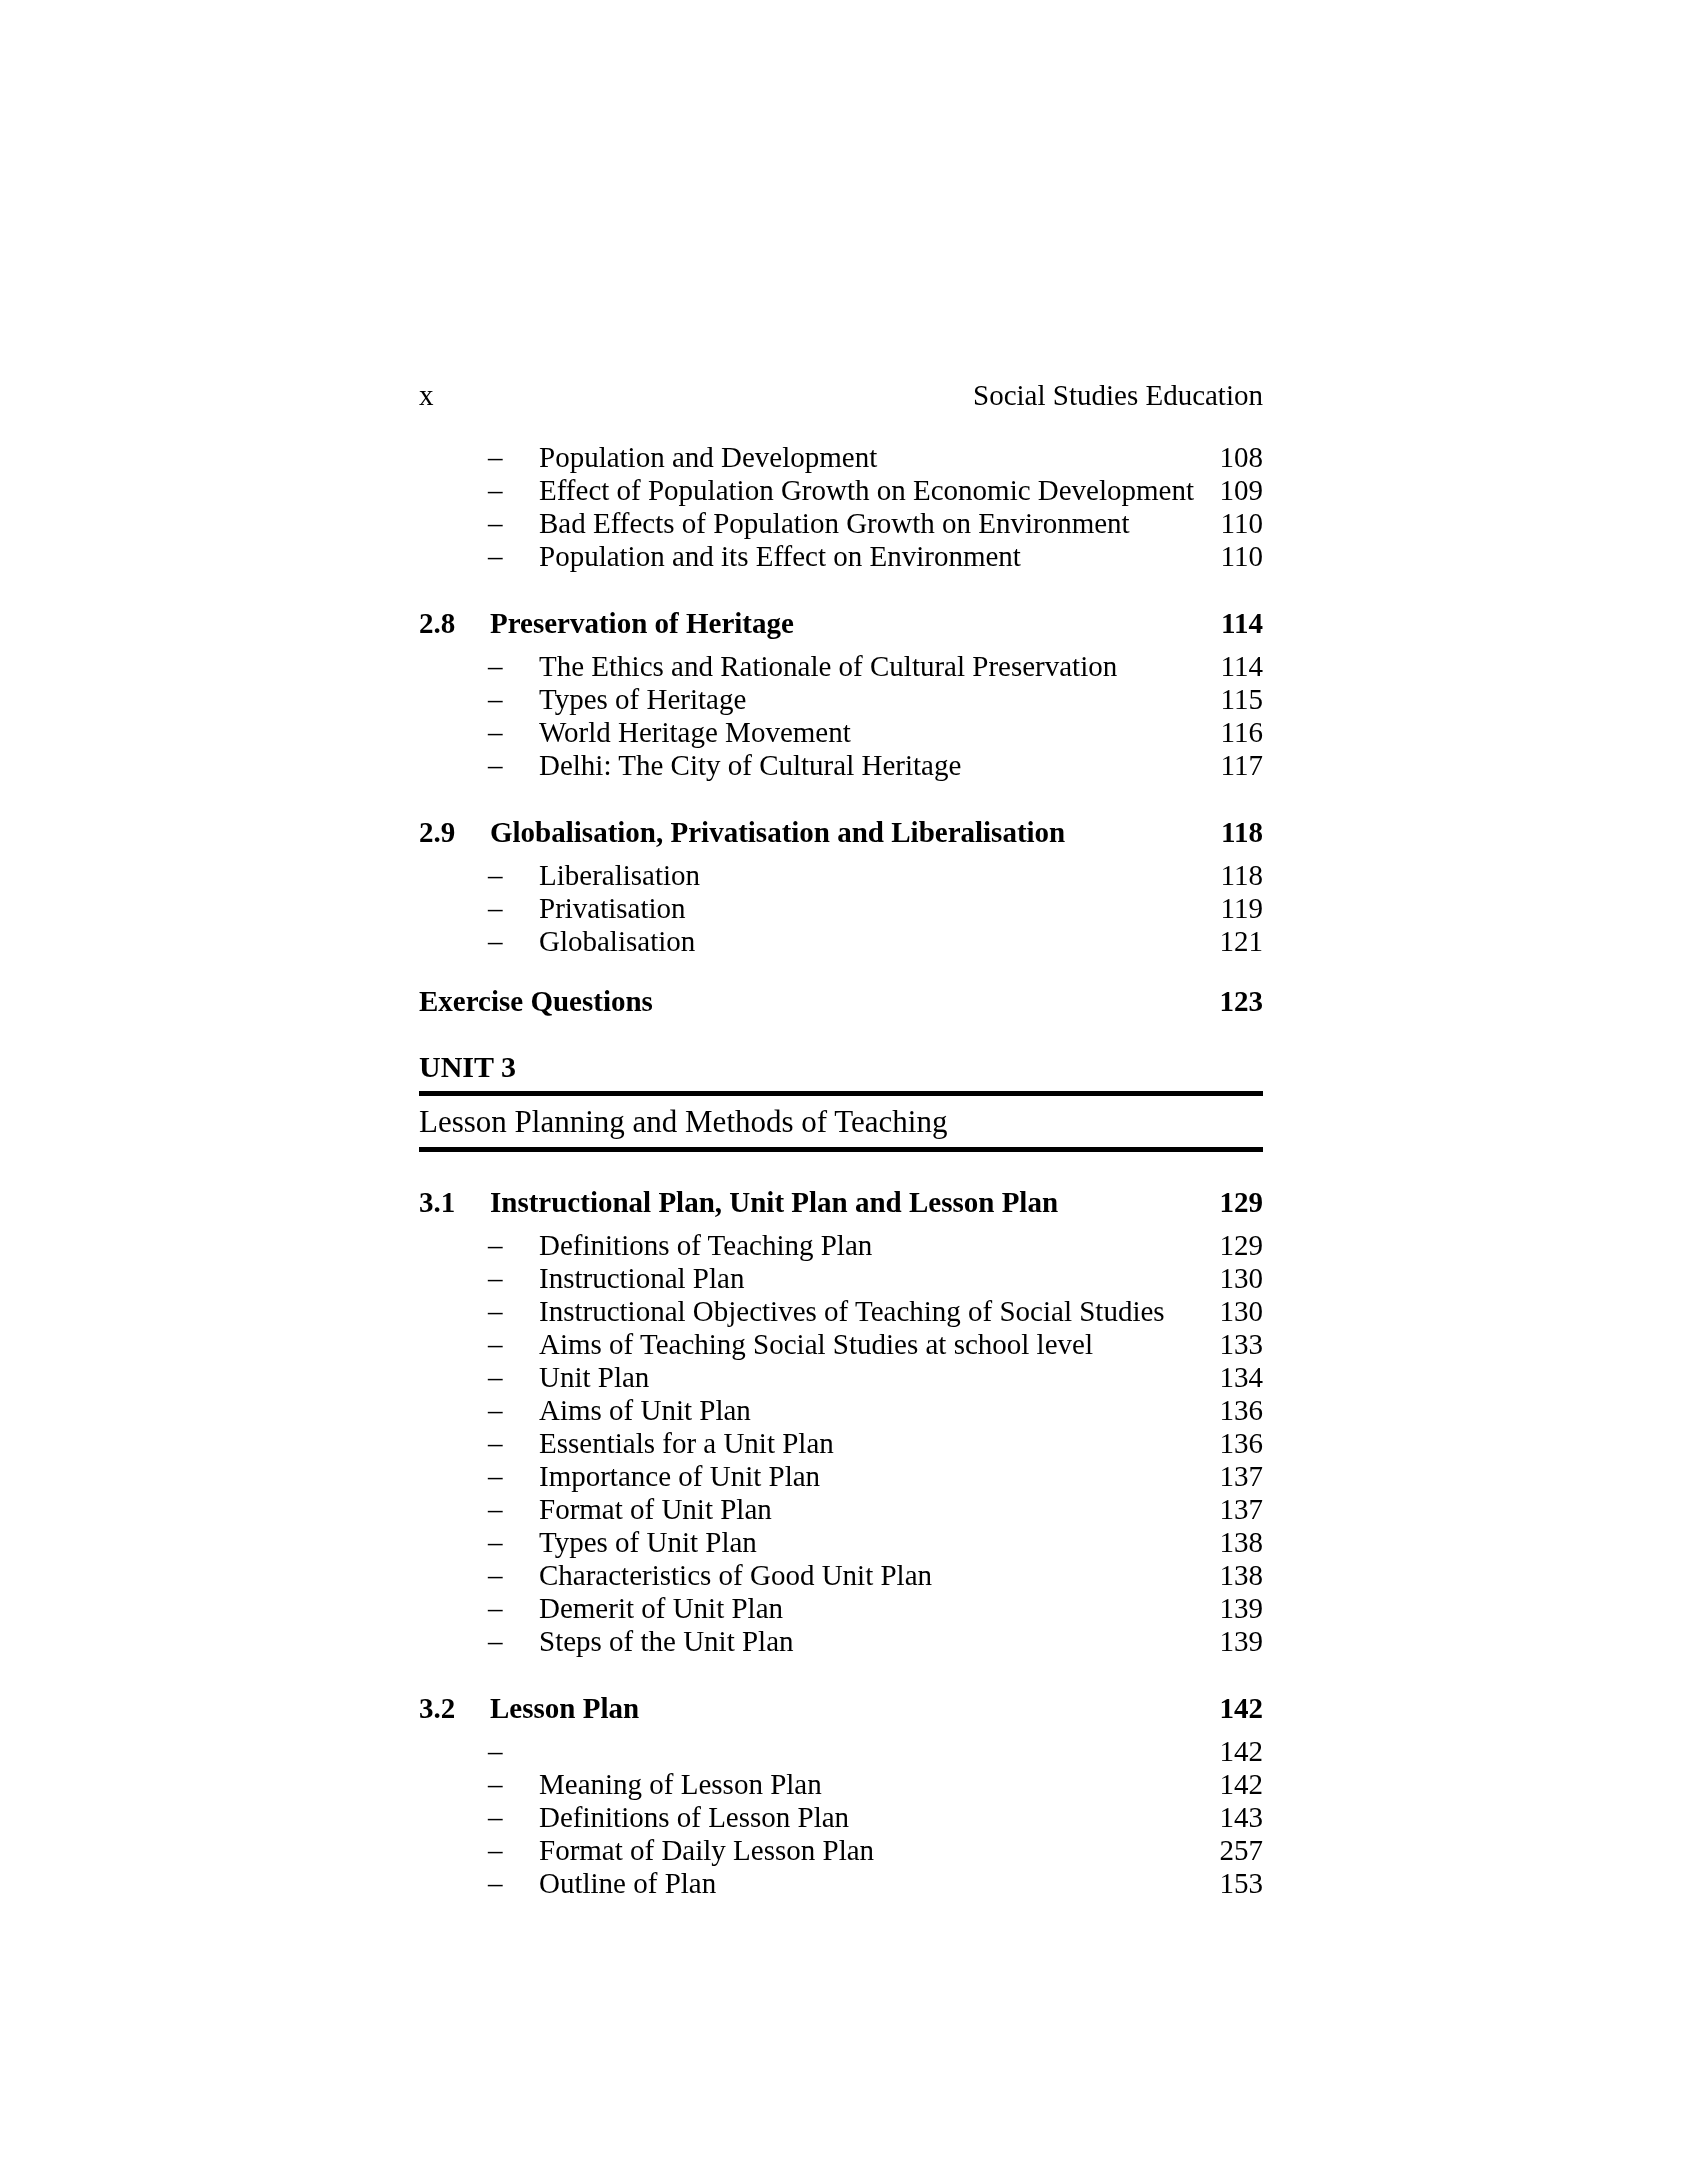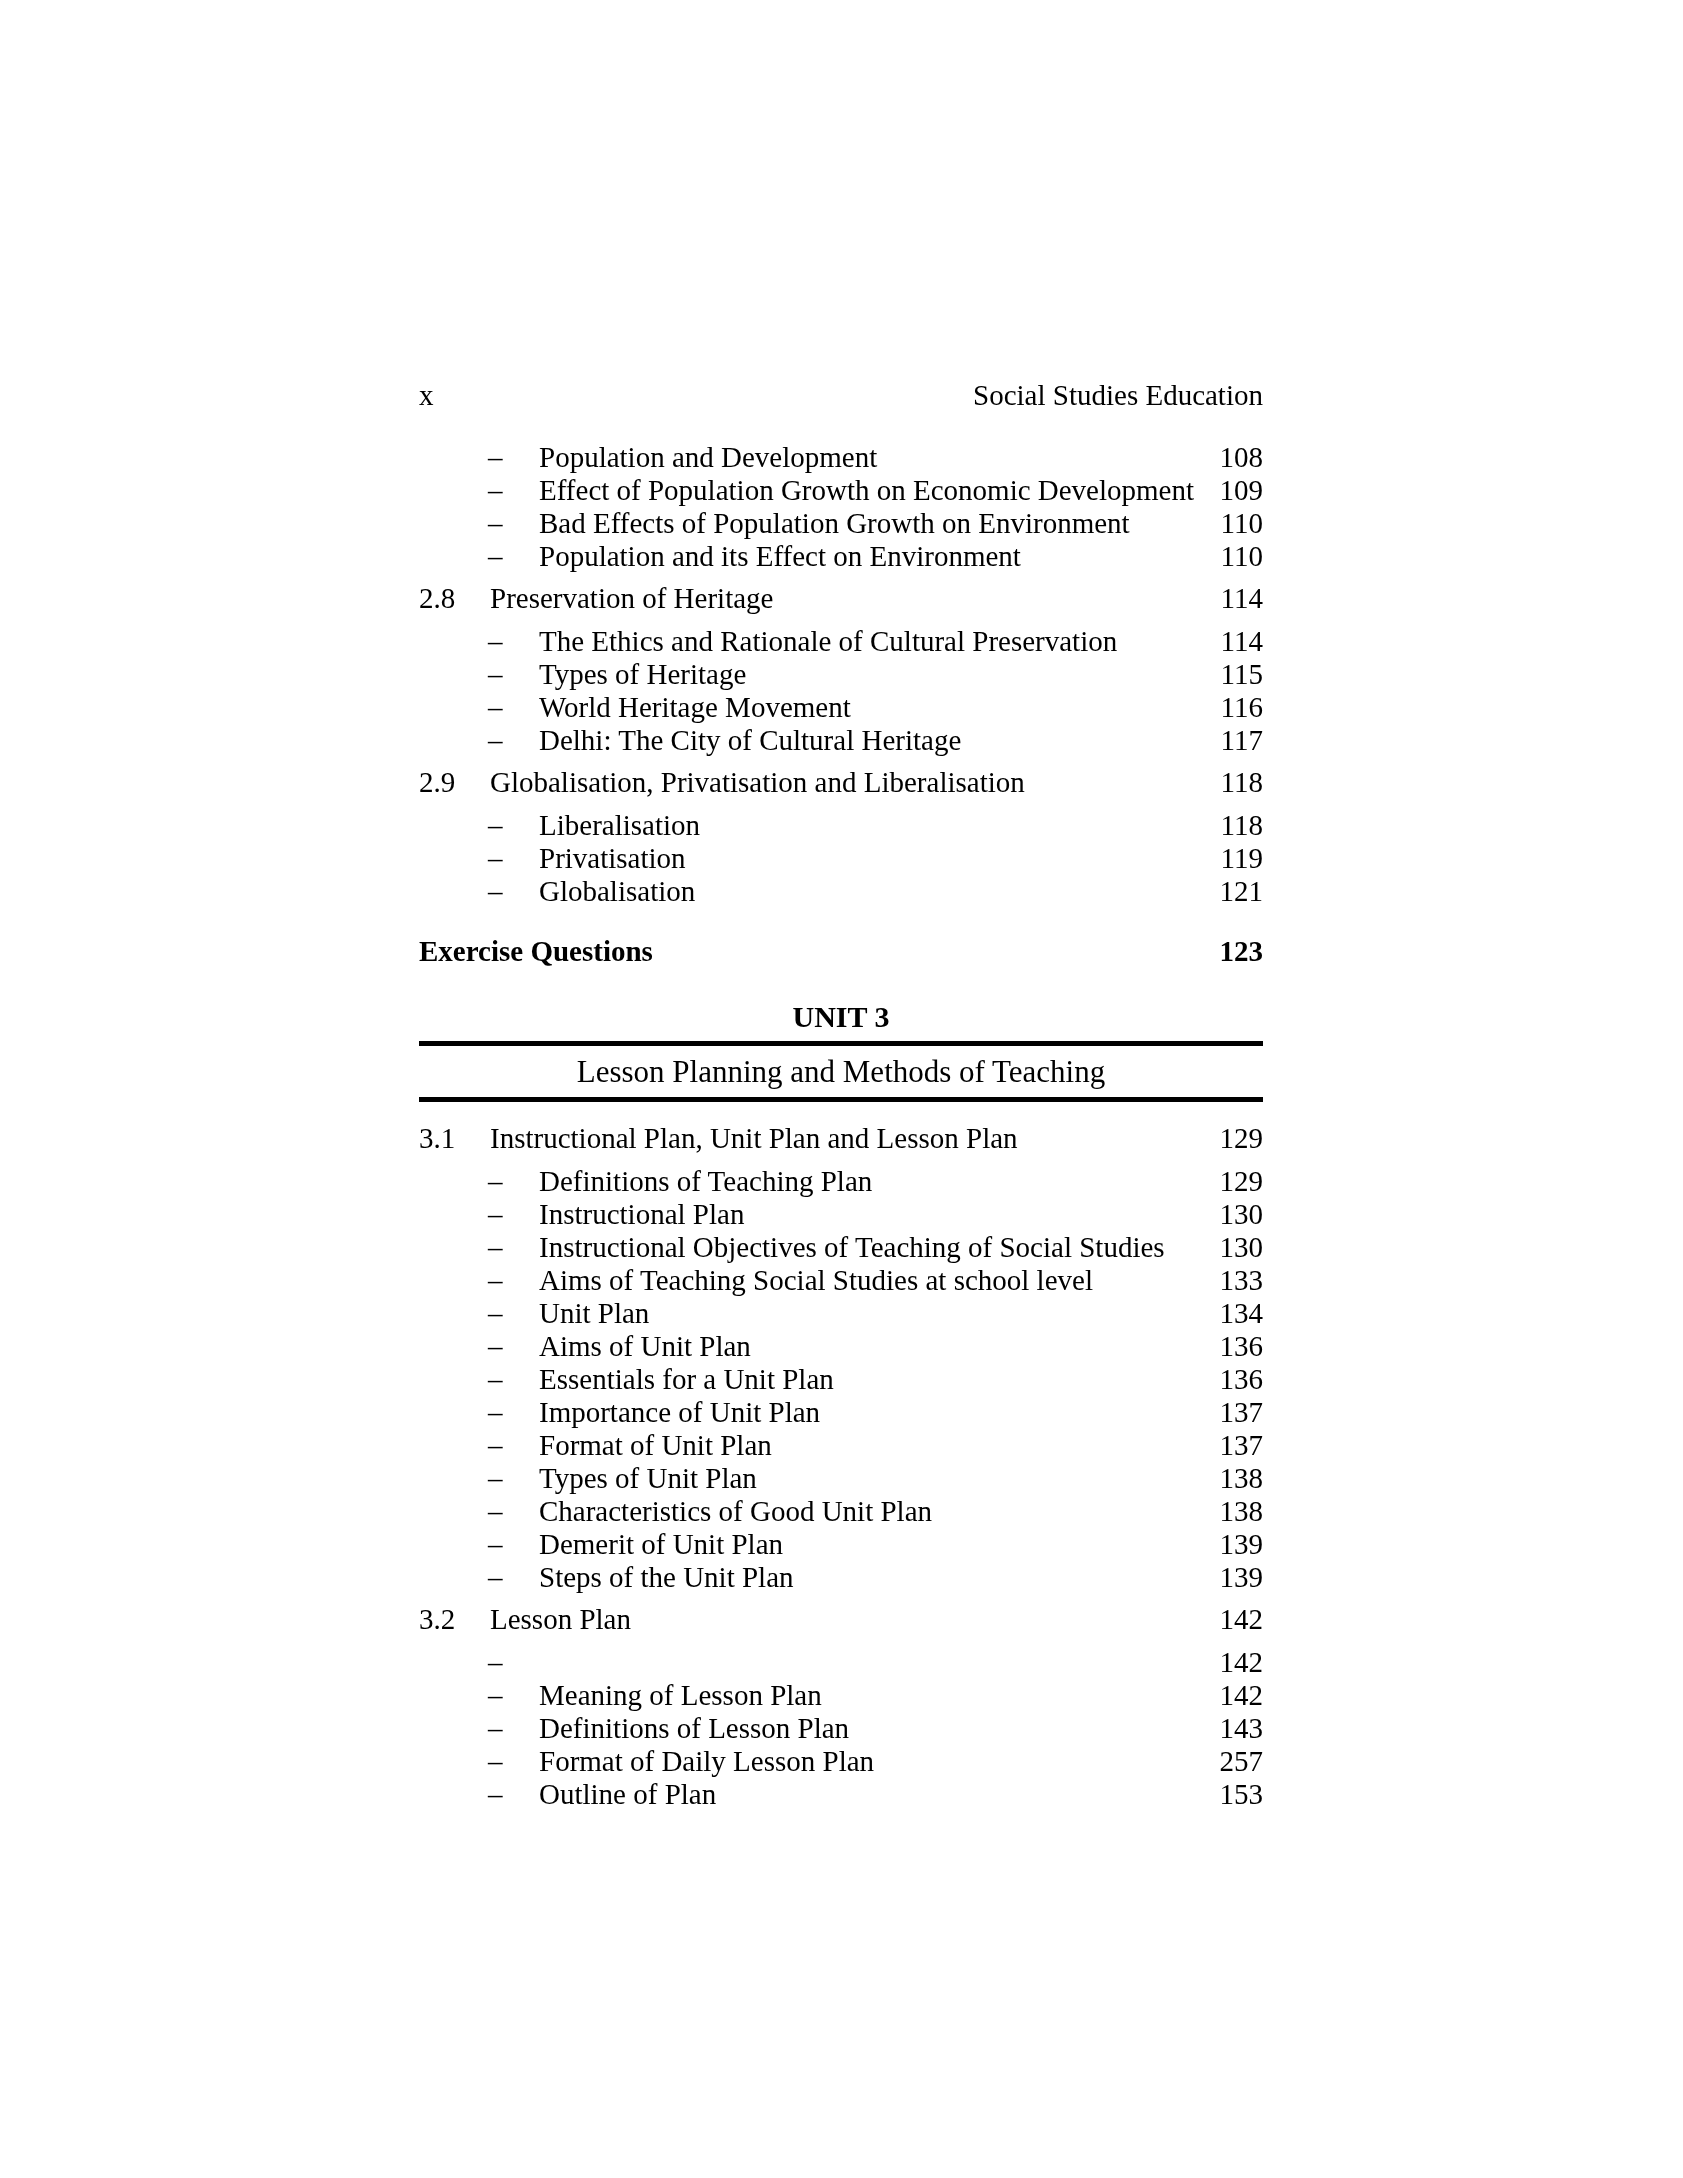--- a/index.html
+++ b/index.html
@@ -51,39 +51,38 @@
   
   .row-sub {
     padding-left: 69px;
   }
   .row-sub .dash-cell {
     width: 51px;
     flex: 0 0 51px;
   }
   
   .row-section {
-    font-weight: normal;
-    margin-top: 9px;
+    font-weight: bold;
+    margin-top: 34px;
     margin-bottom: 10px;
   }
   .row-section .num-cell {
     width: 71px;
     flex: 0 0 71px;
   }
   
   .row-exercise {
     font-weight: bold;
     margin-top: 27px;
     margin-bottom: 10px;
   }
   
   .unit-block {
     margin-top: 32px;
     margin-bottom: 20px;
-    text-align: center;
   }
   .unit-block .unit-label {
     font-weight: bold;
     font-size: 30px;
     line-height: 33px;
     margin-bottom: 8px;
   }
   .unit-block .unit-rule {
     height: 5px;
     background: #000000;

